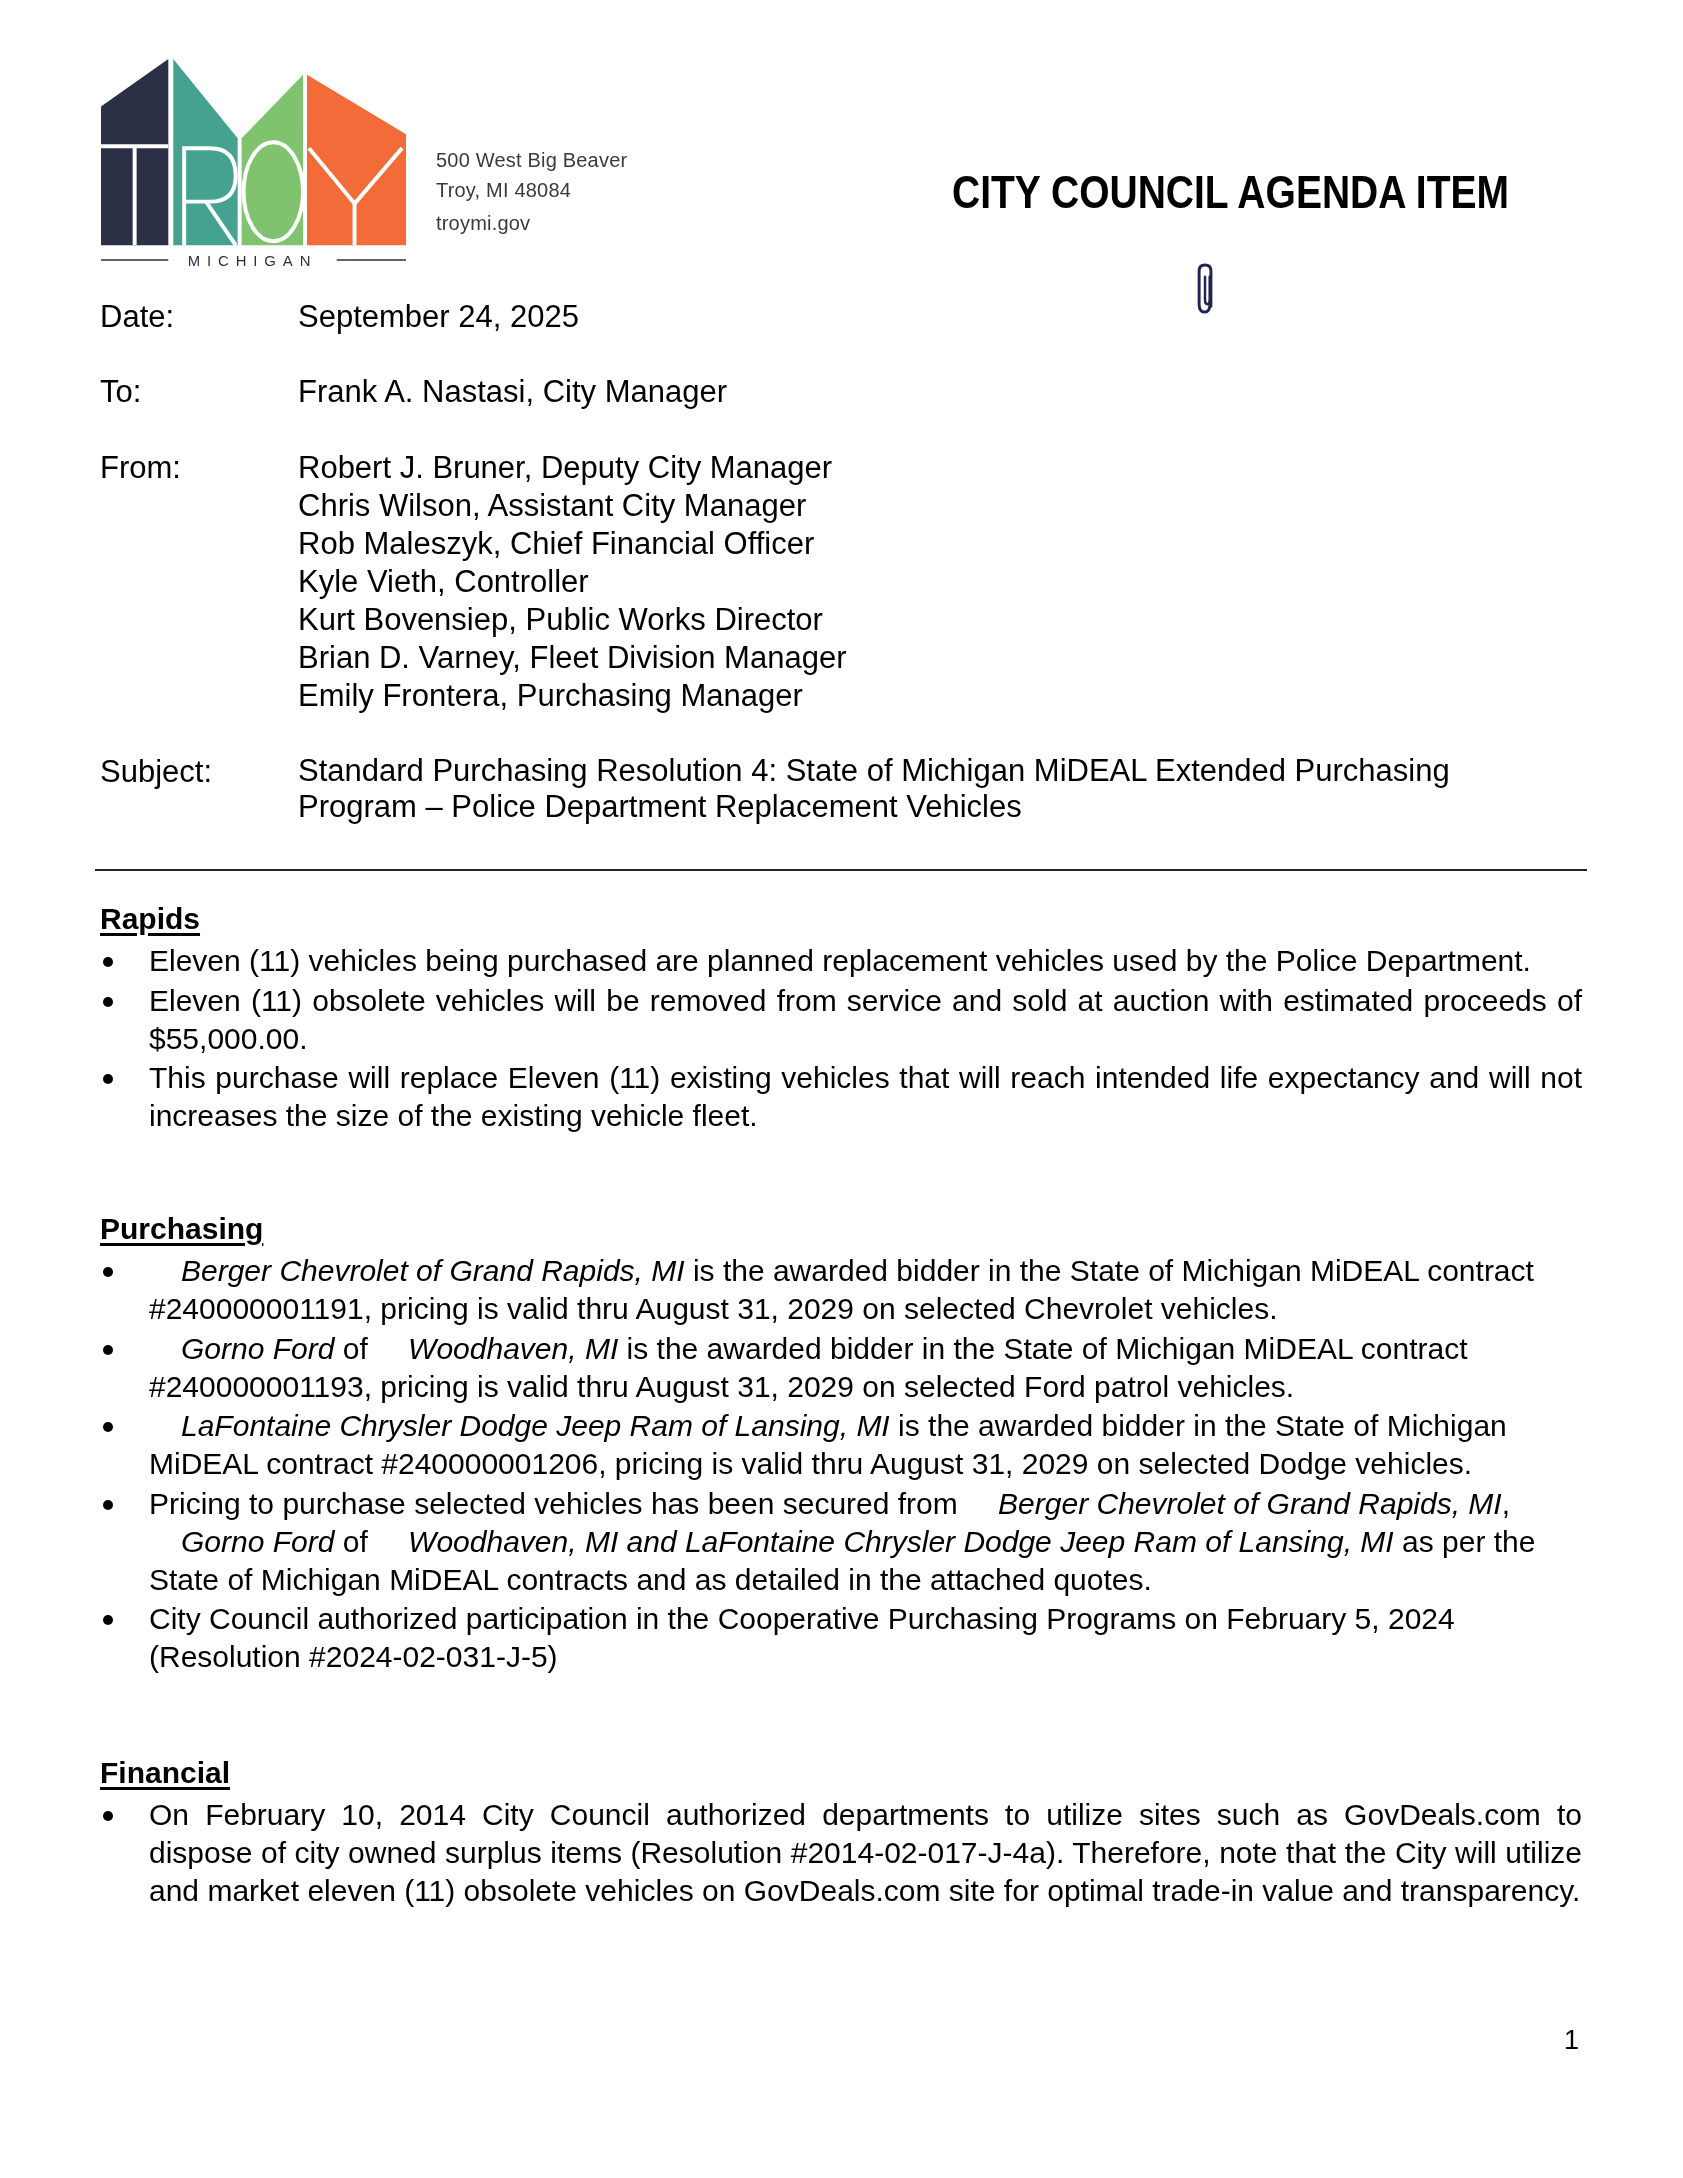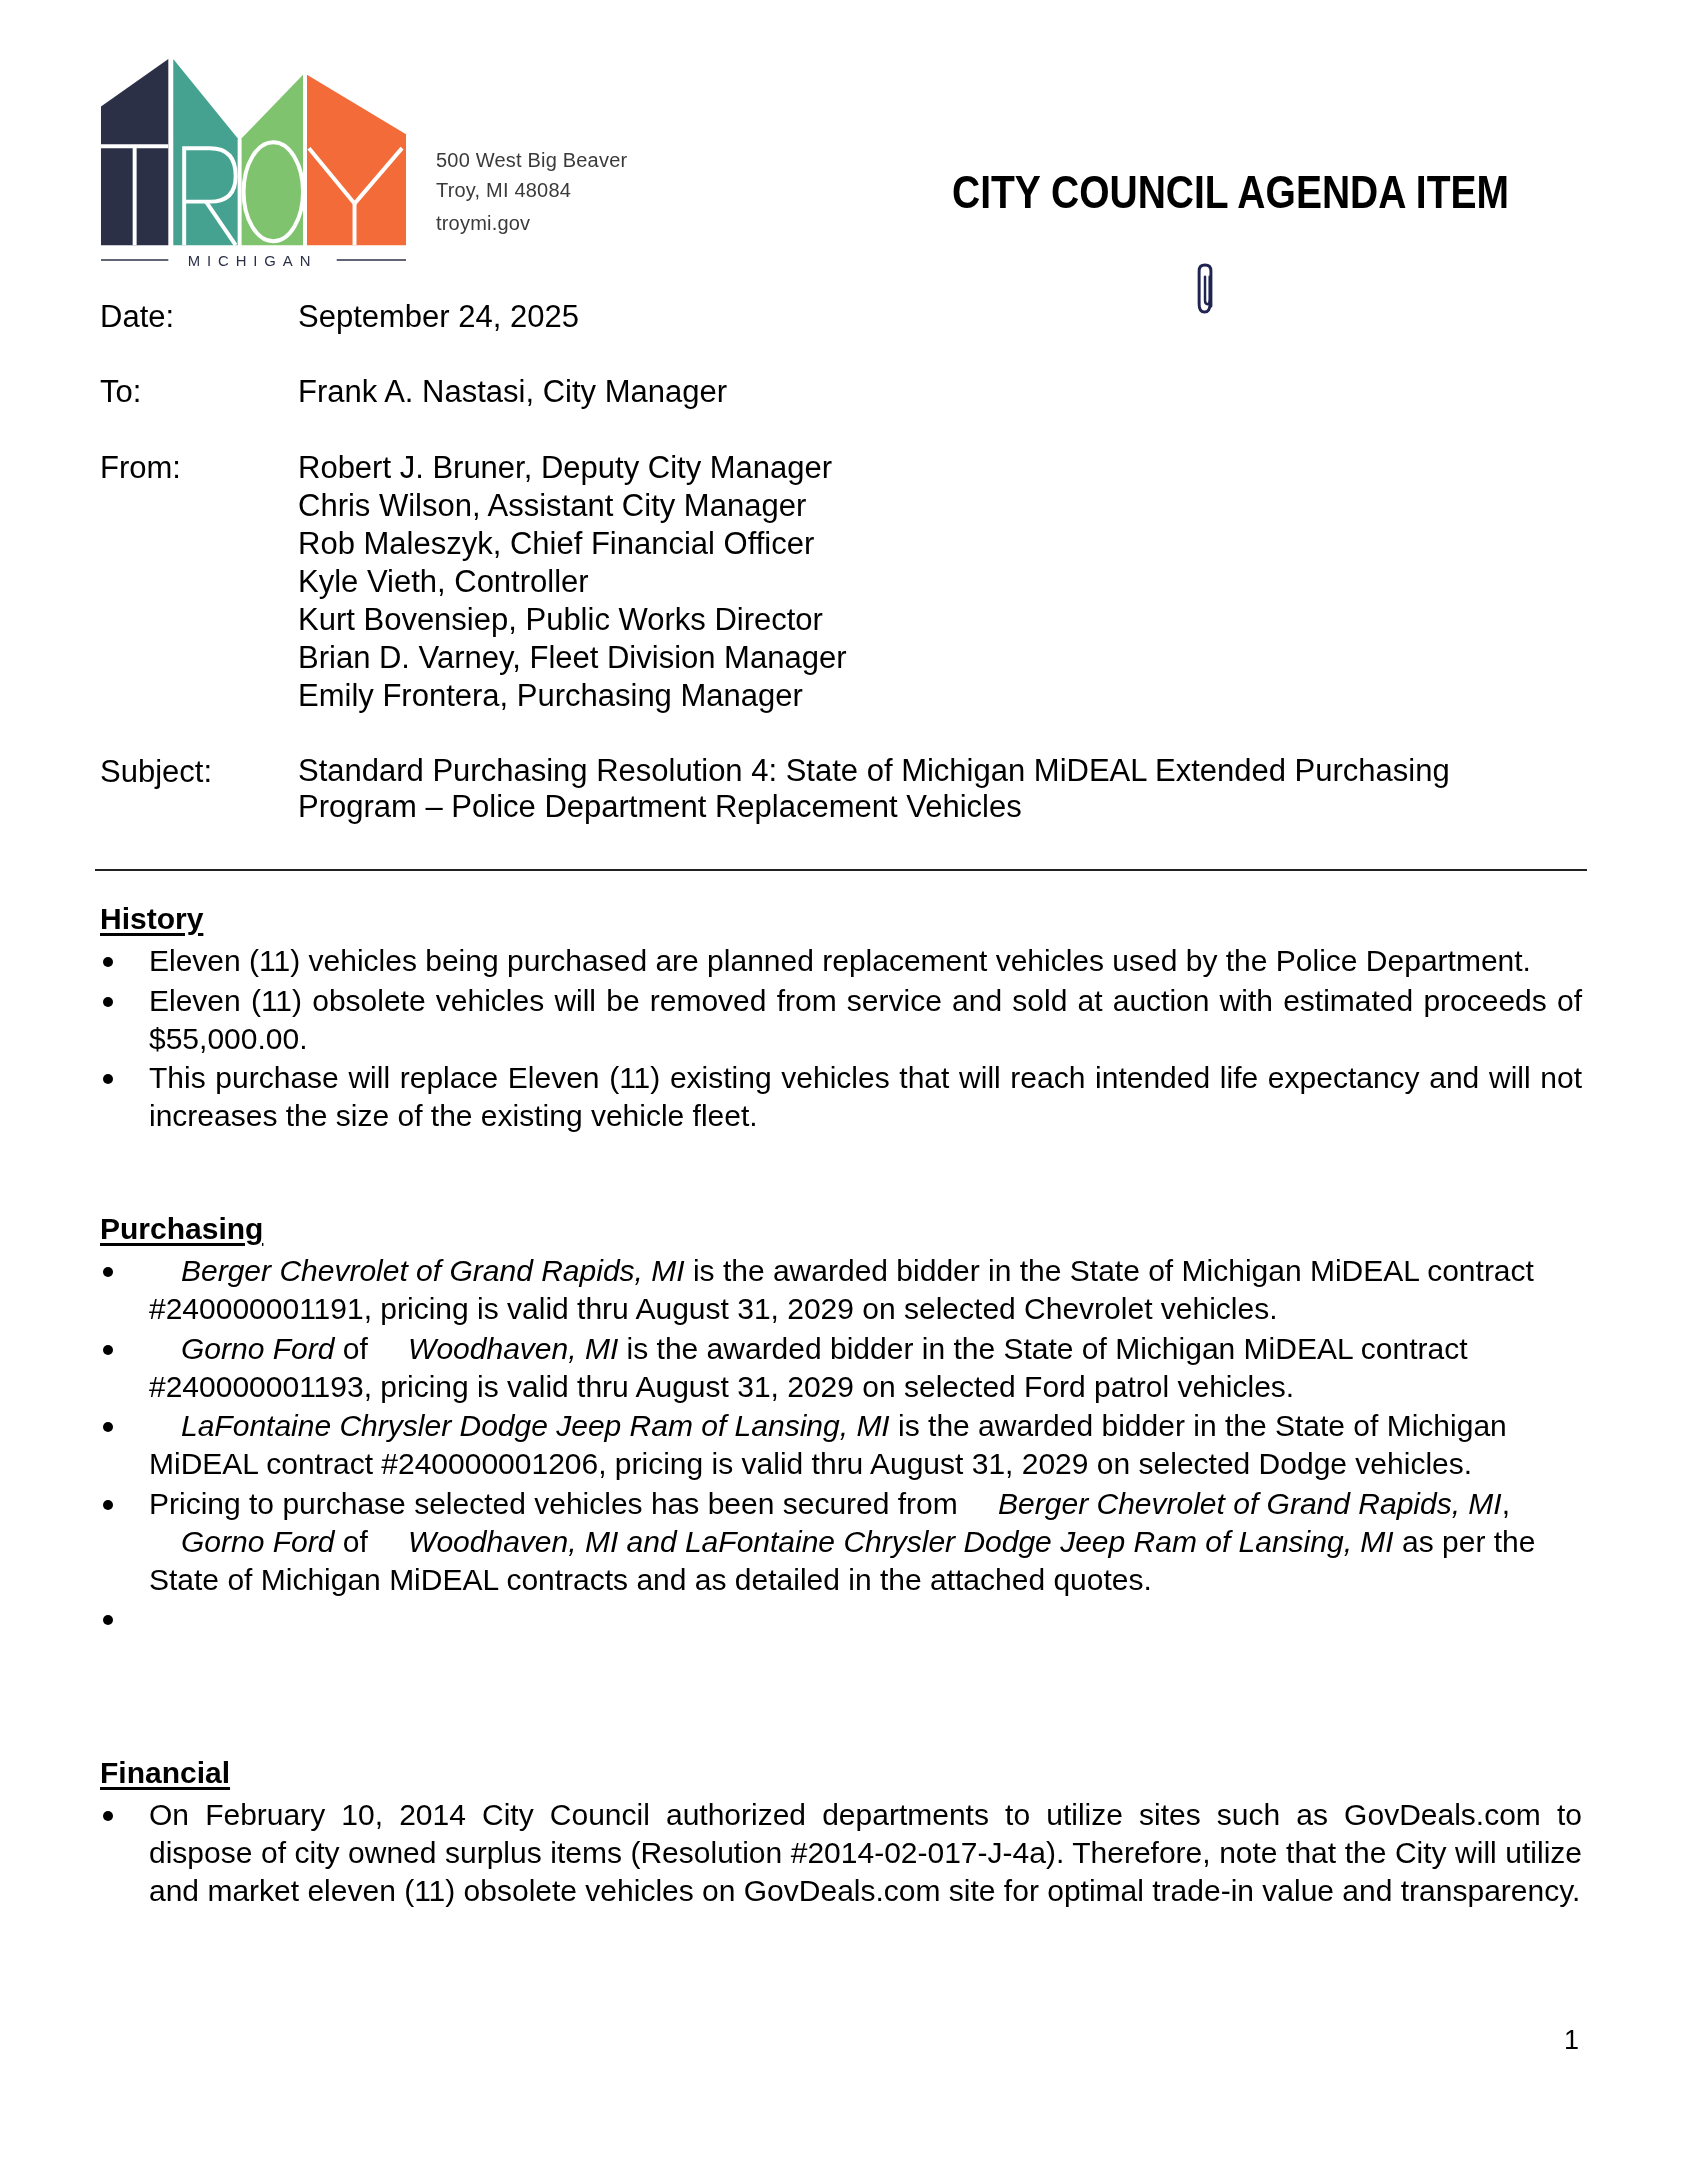--- a/index.html
+++ b/index.html
@@ -119,36 +119,36 @@
   <span class="hdr-label">Subject:</span>
   <div class="hdr-value" style="line-height:36px;">
     <div>Standard Purchasing Resolution 4: State of Michigan MiDEAL Extended Purchasing</div>
     <div>Program – Police Department Replacement Vehicles</div>
   </div>
 </div>
 
 <div id="divider" class="abs"></div>
 
 <div class="section" style="top:900px;">
-  <div class="section-heading">History</div>
+  <div class="section-heading">Rapids</div>
   <ul class="bullets">
     <li><span class="bullet-dot"></span><span>Eleven (11) vehicles being purchased are planned replacement vehicles used by the Police Department.</span></li>
     <li><span class="bullet-dot"></span><span>Eleven (11) obsolete vehicles will be removed from service and sold at auction with estimated proceeds of $55,000.00.</span></li>
     <li><span class="bullet-dot"></span><span>This purchase will replace Eleven (11) existing vehicles that will reach intended life expectancy and will not increases the size of the existing vehicle fleet.</span></li>
   </ul>
 </div>
 
 <div class="section" style="top:1210px;">
   <div class="section-heading">Purchasing</div>
   <ul class="bullets">
     <li class="left"><span class="bullet-dot"></span><span class="it">Berger Chevrolet of Grand Rapids, MI</span><span> is the awarded bidder in the State of Michigan MiDEAL contract #240000001191, pricing is valid thru August 31, 2029 on selected Chevrolet vehicles.</span></li>
     <li class="left"><span class="bullet-dot"></span><span class="it">Gorno Ford</span><span> of </span><span class="it">Woodhaven, MI</span><span> is the awarded bidder in the State of Michigan MiDEAL contract #240000001193, pricing is valid thru August 31, 2029 on selected Ford patrol vehicles.</span></li>
     <li class="left"><span class="bullet-dot"></span><span class="it">LaFontaine Chrysler Dodge Jeep Ram of Lansing, MI</span><span> is the awarded bidder in the State of Michigan MiDEAL contract #240000001206, pricing is valid thru August 31, 2029 on selected Dodge vehicles.</span></li>
     <li class="left"><span class="bullet-dot"></span><span>Pricing to purchase selected vehicles has been secured from </span><span class="it">Berger Chevrolet of Grand Rapids, MI</span><span>, </span><span class="it">Gorno Ford</span><span> of </span><span class="it">Woodhaven, MI and LaFontaine Chrysler Dodge Jeep Ram of Lansing, MI</span><span> as per the State of Michigan MiDEAL contracts and as detailed in the attached quotes.</span></li>
-    <li class="left"><span class="bullet-dot"></span></li>
+    <li class="left"><span class="bullet-dot"></span><span>City Council authorized participation in the Cooperative Purchasing Programs on February 5, 2024 (Resolution #2024-02-031-J-5)</span></li>
   </ul>
 </div>
 
 <div class="section" style="top:1754px;">
   <div class="section-heading">Financial</div>
   <ul class="bullets">
     <li><span class="bullet-dot"></span><span>On February 10, 2014 City Council authorized departments to utilize sites such as GovDeals.com to dispose of city owned surplus items (Resolution #2014-02-017-J-4a). Therefore, note that the City will utilize and market eleven (11) obsolete vehicles on GovDeals.com site for optimal trade-in value and transparency.</span></li>
   </ul>
 </div>
 

